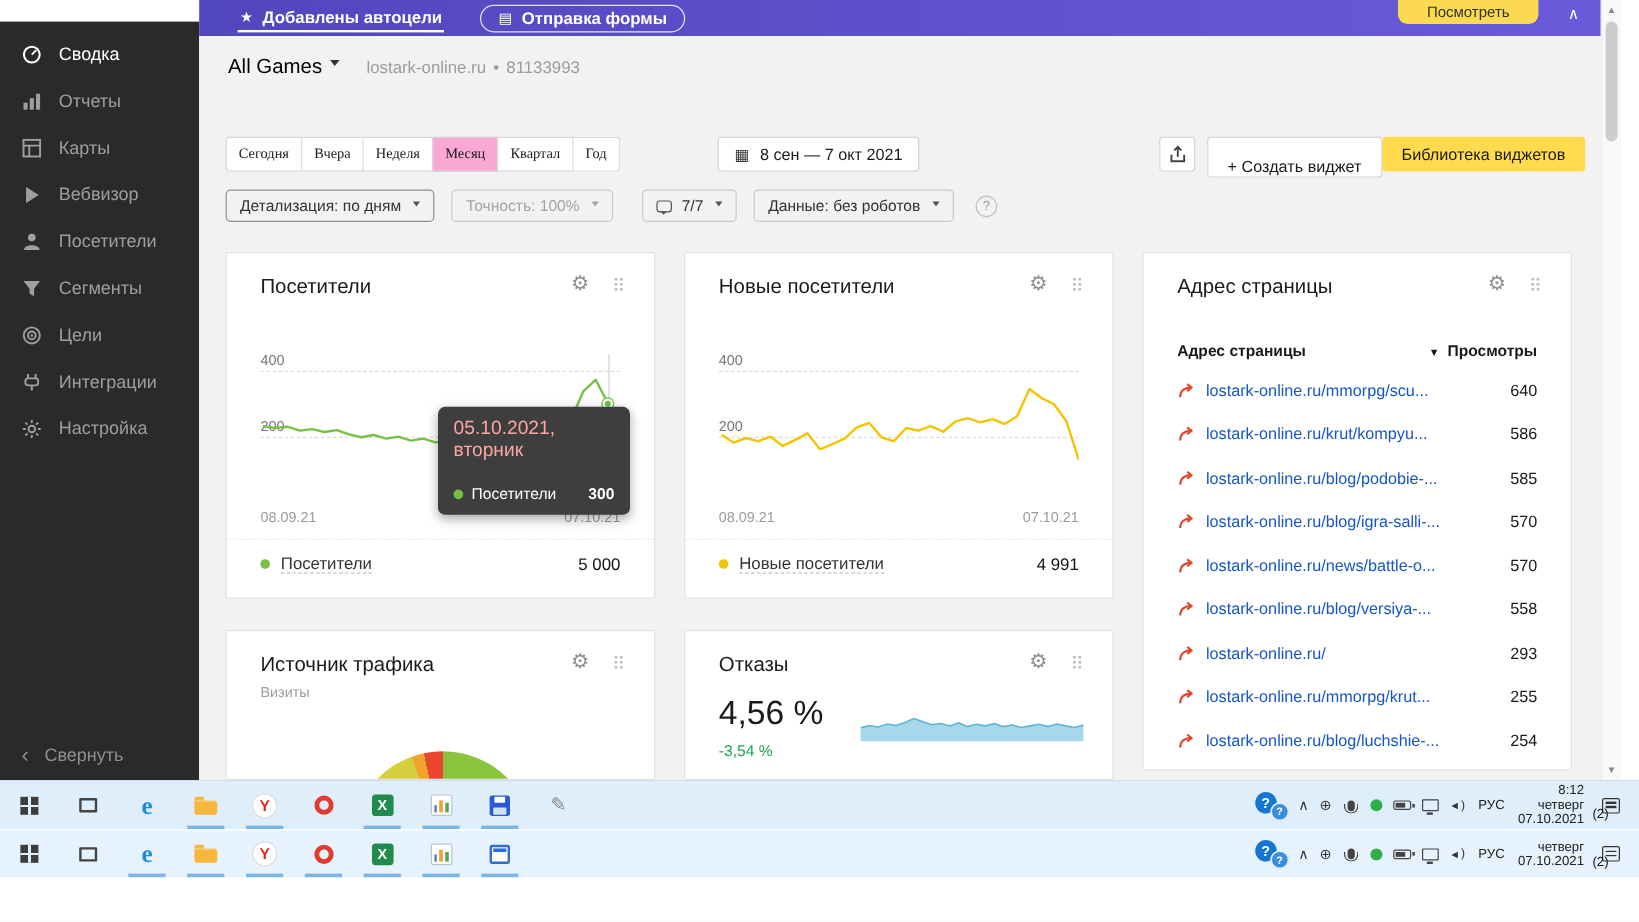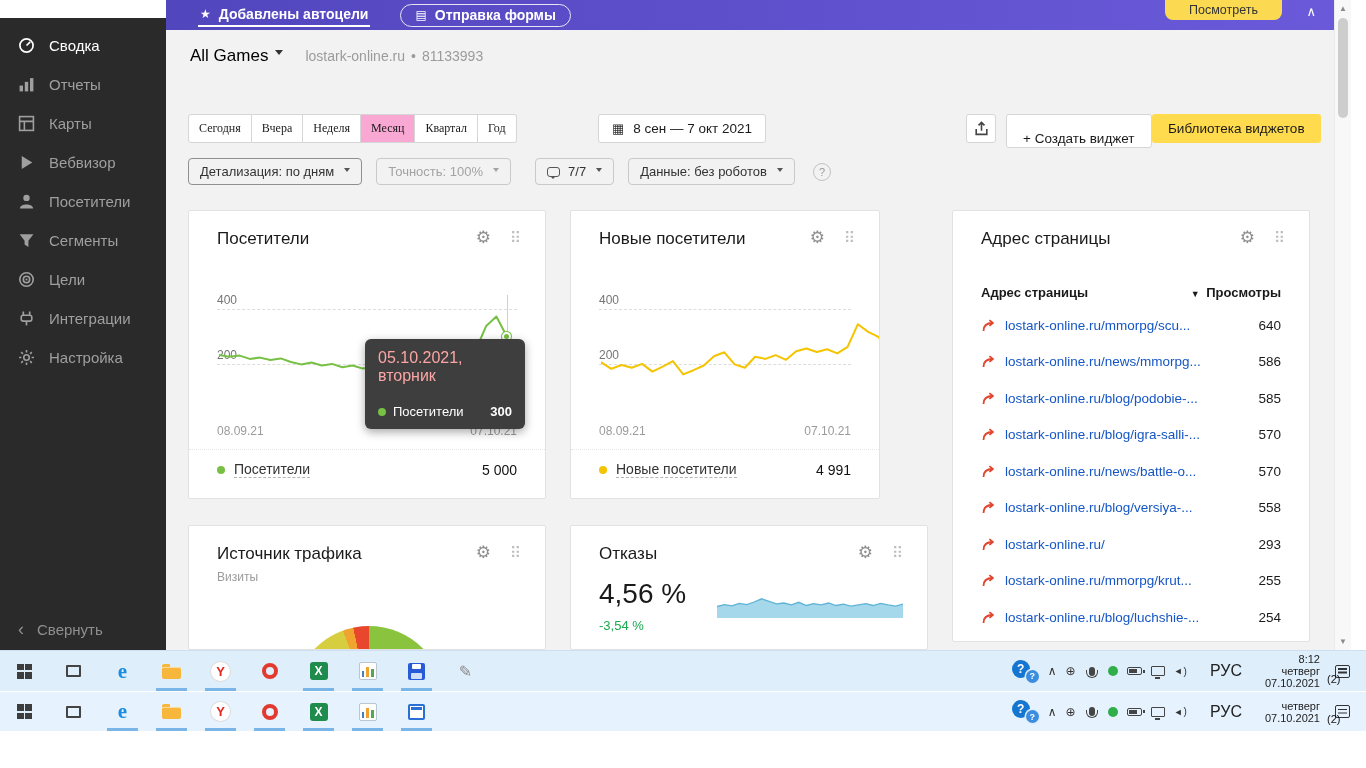--- a/index.html
+++ b/index.html
@@ -53,21 +53,21 @@
   .f-gray{color:#a3a3a3}
   .f-gray .caret{border-top-color:#a3a3a3}
   .f-goals{margin-left:10px}
   .bubble{width:13px;height:10px;border:1.5px solid #555;border-radius:3px;position:relative;display:inline-block}
   .bubble::after{content:"";position:absolute;left:2px;bottom:-6px;border:3px solid transparent;border-top:3px solid #555}
   .help-circle{width:18px;height:18px;border:1.5px solid #c2c2c2;border-radius:50%;color:#9b9b9b;font-size:11px;display:inline-flex;align-items:center;justify-content:center;margin-left:4px;cursor:pointer}
 
   
   .widget{position:absolute;background:#fff;border:1px solid #e2e2e2;border-radius:2px;overflow:hidden}
   .w1{left:22px;top:180px;width:358px;height:289px}
-  .w2{left:404px;top:180px;width:310px;height:289px}
+  .w2{left:404px;top:180px;width:358px;height:289px}
   .w3{left:786px;top:180px;width:358px;height:432px}
   .w4{left:22px;top:495px;width:358px;height:125px}
   .w5{left:404px;top:495px;width:358px;height:125px}
   .w-title{position:absolute;left:28px;top:18px;font-size:17px;font-weight:normal;color:#1a1a1a}
   .w-gear{position:absolute;right:54px;top:16px;color:#8f8f8f;font-size:17px;cursor:pointer}
   .w-handle{position:absolute;right:24px;top:18px;color:#bdbdbd;font-size:15px;cursor:grab}
 
   .ytick{position:absolute;left:28px;font-size:12px;color:#757575}
   .yt1{top:82px}
   .yt2{top:137px}
@@ -148,21 +148,21 @@
   .i-mic::after{content:"";position:absolute;left:-3px;top:3px;width:10px;height:7px;border:1.5px solid #444;border-top:none;border-radius:0 0 6px 6px}
   .i-green{width:10px;height:10px;border-radius:50%;background:#2fae4a;cursor:pointer}
   .i-batt{width:15px;height:8px;border:1.5px solid #444;border-radius:2px;position:relative;cursor:pointer}
   .i-batt::before{content:"";position:absolute;left:1px;top:1px;bottom:1px;width:8px;background:#444}
   .i-batt::after{content:"";position:absolute;right:-4px;top:1.5px;width:2px;height:3px;background:#444}
   .i-mon{width:14px;height:10px;border:1.5px solid #444;border-radius:1px;position:relative;cursor:pointer}
   .i-mon::after{content:"";position:absolute;left:3px;bottom:-4px;width:5px;height:2px;background:#444}
   .i-spk{display:inline-flex;align-items:center;cursor:pointer}
   .i-spk::before{content:"◄";font-size:9px;color:#333}
   .i-spk::after{content:")";font-size:10px;color:#333;margin-left:1px}
-  .tray-lang{font-size:16px;color:#222;margin:0 14px;cursor:pointer}
+  .tray-lang{font-size:11px;color:#222;margin:0 2px;cursor:pointer}
   .help-ic{position:relative;width:27px;height:23px;display:inline-block;cursor:pointer}
   .hc{position:absolute;border-radius:50%;background:#1576d2;color:#fff;font-weight:bold;display:flex;align-items:center;justify-content:center}
   .hc1{width:18px;height:18px;font-size:12px;left:0;top:0}
   .hc2{width:13px;height:13px;font-size:9px;right:0;bottom:0;background:#3c8ce0;box-shadow:0 0 0 1.5px #dfeefb}
   .tray-clock{display:flex;flex-direction:column;align-items:flex-end;font-size:11px;line-height:12px;color:#222;cursor:pointer}
   .tray-notif{position:relative;display:flex;align-items:center;margin-left:6px;padding-right:4px;cursor:pointer}
   .notif-ic{width:15px;height:13px;border:1.5px solid #333;border-radius:2px;position:relative}
   .notif-ic::before{content:"";position:absolute;left:2px;top:2.5px;right:2px;height:1.5px;background:#333;box-shadow:0 3.5px 0 #333}
   .notif-badge{position:absolute;left:-8px;bottom:-7px;font-size:11px;color:#111}
 </style>
@@ -405,21 +405,21 @@
               <path d="M8.4 2.1 L11.9 5 L8.4 7.9" fill="none" stroke="#e2452e" stroke-width="1.8"></path>
             </svg>
             <span class="plink">lostark-online.ru/mmorpg/scu...</span>
             <span class="pviews">640</span>
           </div>
           <div class="prow">
             <svg width="15" height="15" viewBox="0 0 15 15">
               <path d="M2.5 13 C2.5 7 7 5 11.5 5" fill="none" stroke="#e2452e" stroke-width="1.8"></path>
               <path d="M8.4 2.1 L11.9 5 L8.4 7.9" fill="none" stroke="#e2452e" stroke-width="1.8"></path>
             </svg>
-            <span class="plink">lostark-online.ru/news/mmorpg...</span>
+            <span class="plink">lostark-online.ru/krut/kompyu...</span>
             <span class="pviews">586</span>
           </div>
           <div class="prow">
             <svg width="15" height="15" viewBox="0 0 15 15">
               <path d="M2.5 13 C2.5 7 7 5 11.5 5" fill="none" stroke="#e2452e" stroke-width="1.8"></path>
               <path d="M8.4 2.1 L11.9 5 L8.4 7.9" fill="none" stroke="#e2452e" stroke-width="1.8"></path>
             </svg>
             <span class="plink">lostark-online.ru/blog/podobie-...</span>
             <span class="pviews">585</span>
           </div>

